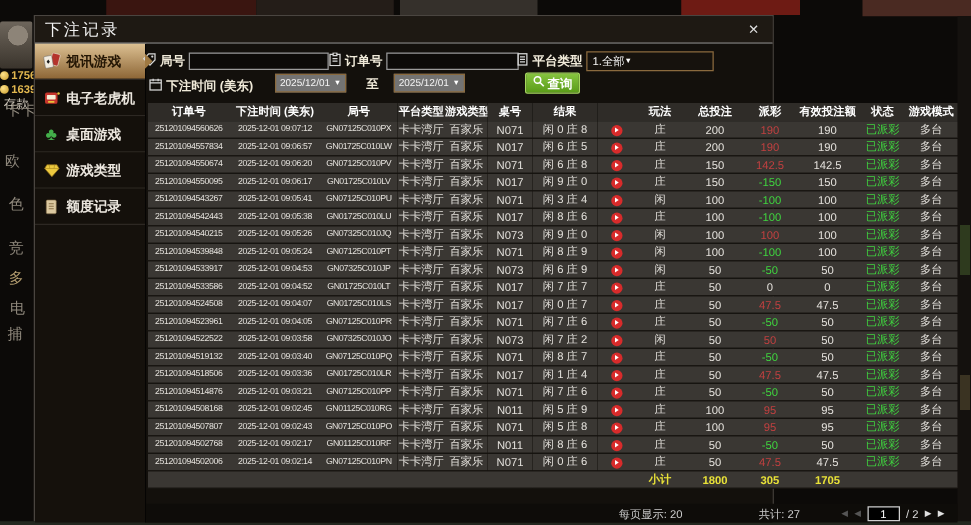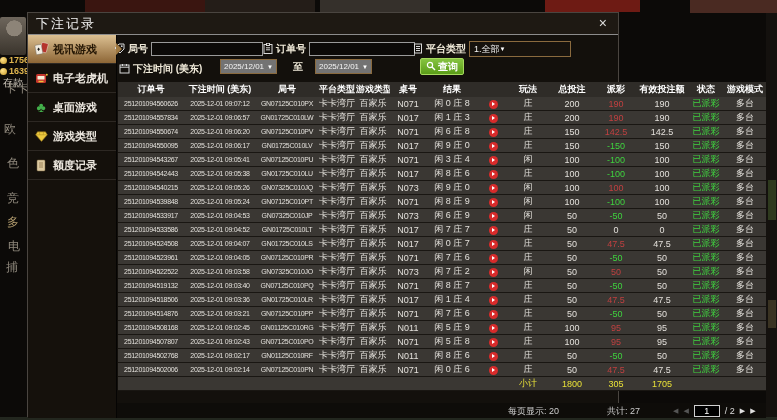--- a/index.html
+++ b/index.html
@@ -48,30 +48,30 @@
   .tbl-wrap{position:absolute;left:1px;top:47px;width:648px}
   table{border-collapse:collapse;table-layout:fixed;width:648px}
   th{background:#2f2c28;color:#fff;font-size:9px;font-weight:bold;height:15px;padding:0;white-space:nowrap;overflow:hidden}
   td{background:#3a3733;color:#e3e0db;font-size:9px;text-align:center;height:13px;padding:0;
      white-space:nowrap;overflow:hidden;border-bottom:1px solid #191612}
   td.num{font-size:7px;letter-spacing:-0.3px}
   td.pos{color:#c04040}
   td.neg{color:#3fd43f}
   td.zero{color:#e3e0db}
   td.status{color:#3fd43f}
-  .sum-row td{color:#e8e138;font-weight:normal;font-size:9px}
+  .sum-row td{color:#e8e138;font-weight:bold;font-size:9px}
   .sum-row.last td{border-bottom:1px solid #8c8c8c}
   .play-ic{display:inline-flex;width:9px;height:9px;border-radius:50%;background:#d82b2b;
            align-items:center;justify-content:center;vertical-align:middle;cursor:pointer}
   .play-ic i{display:block;width:0;height:0;border-left:3px solid #fff;border-top:2px solid transparent;
            border-bottom:2px solid transparent;margin-left:1px}
 
   
   .tfooter{position:absolute;left:0;top:368px;width:649px;height:15px;background:#0e0c09;color:#ccc;font-size:9px}
-  .pp{position:absolute;left:391px;top:2px}
+  .pp{position:absolute;left:378px;top:2px}
   .tc{position:absolute;left:490px;top:2px}
   .pager{position:absolute;left:556px;top:0;display:flex;align-items:center;gap:5px;height:15px}
   .arrow{font-size:7px;color:#e0e0e0;cursor:pointer}
   .arrow.dis{color:#555}
   .pageinp{width:24px;height:10px;background:#000;border:1px solid #cfcfcf;color:#fff;font-size:9px;text-align:center;padding:0}
   .ptotal{color:#ddd;font-size:9px}
 </style>
 </head>
 <body>
 
@@ -296,21 +296,21 @@
                 <td class="status">已派彩</td>
                 <td>多台</td>
               </tr>
               <tr>
                 <td class="num">251201094557834</td>
                 <td class="num">2025-12-01 09:06:57</td>
                 <td class="num">GN01725C010LW</td>
                 <td>卡卡湾厅</td>
                 <td>百家乐</td>
                 <td>N017</td>
-                <td>闲 1 庄 3</td>
+                <td>闲 6 庄 5</td>
                 <td><span class="play-ic">
                     <i></i>
                   </span></td>
                 <td>庄</td>
                 <td>200</td>
                 <td class="pos">190</td>
                 <td>190</td>
                 <td class="status">已派彩</td>
                 <td>多台</td>
               </tr>

